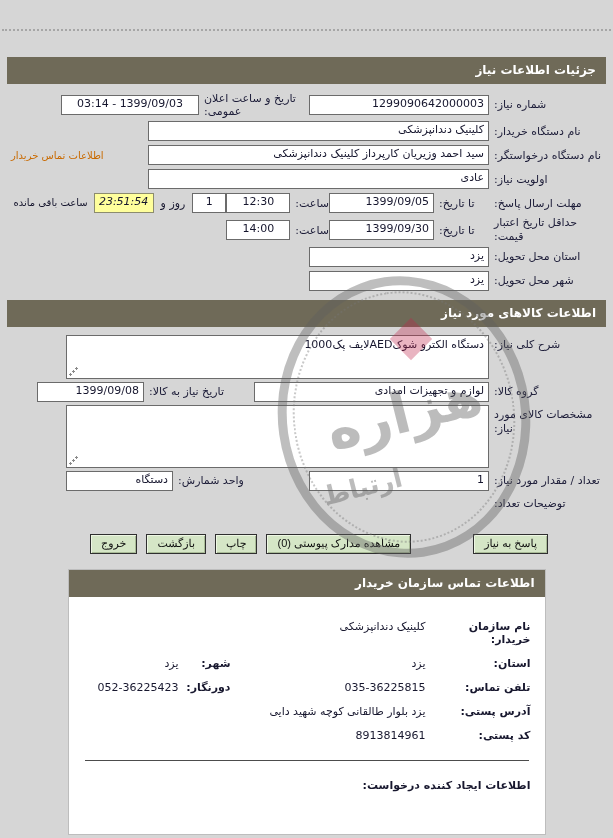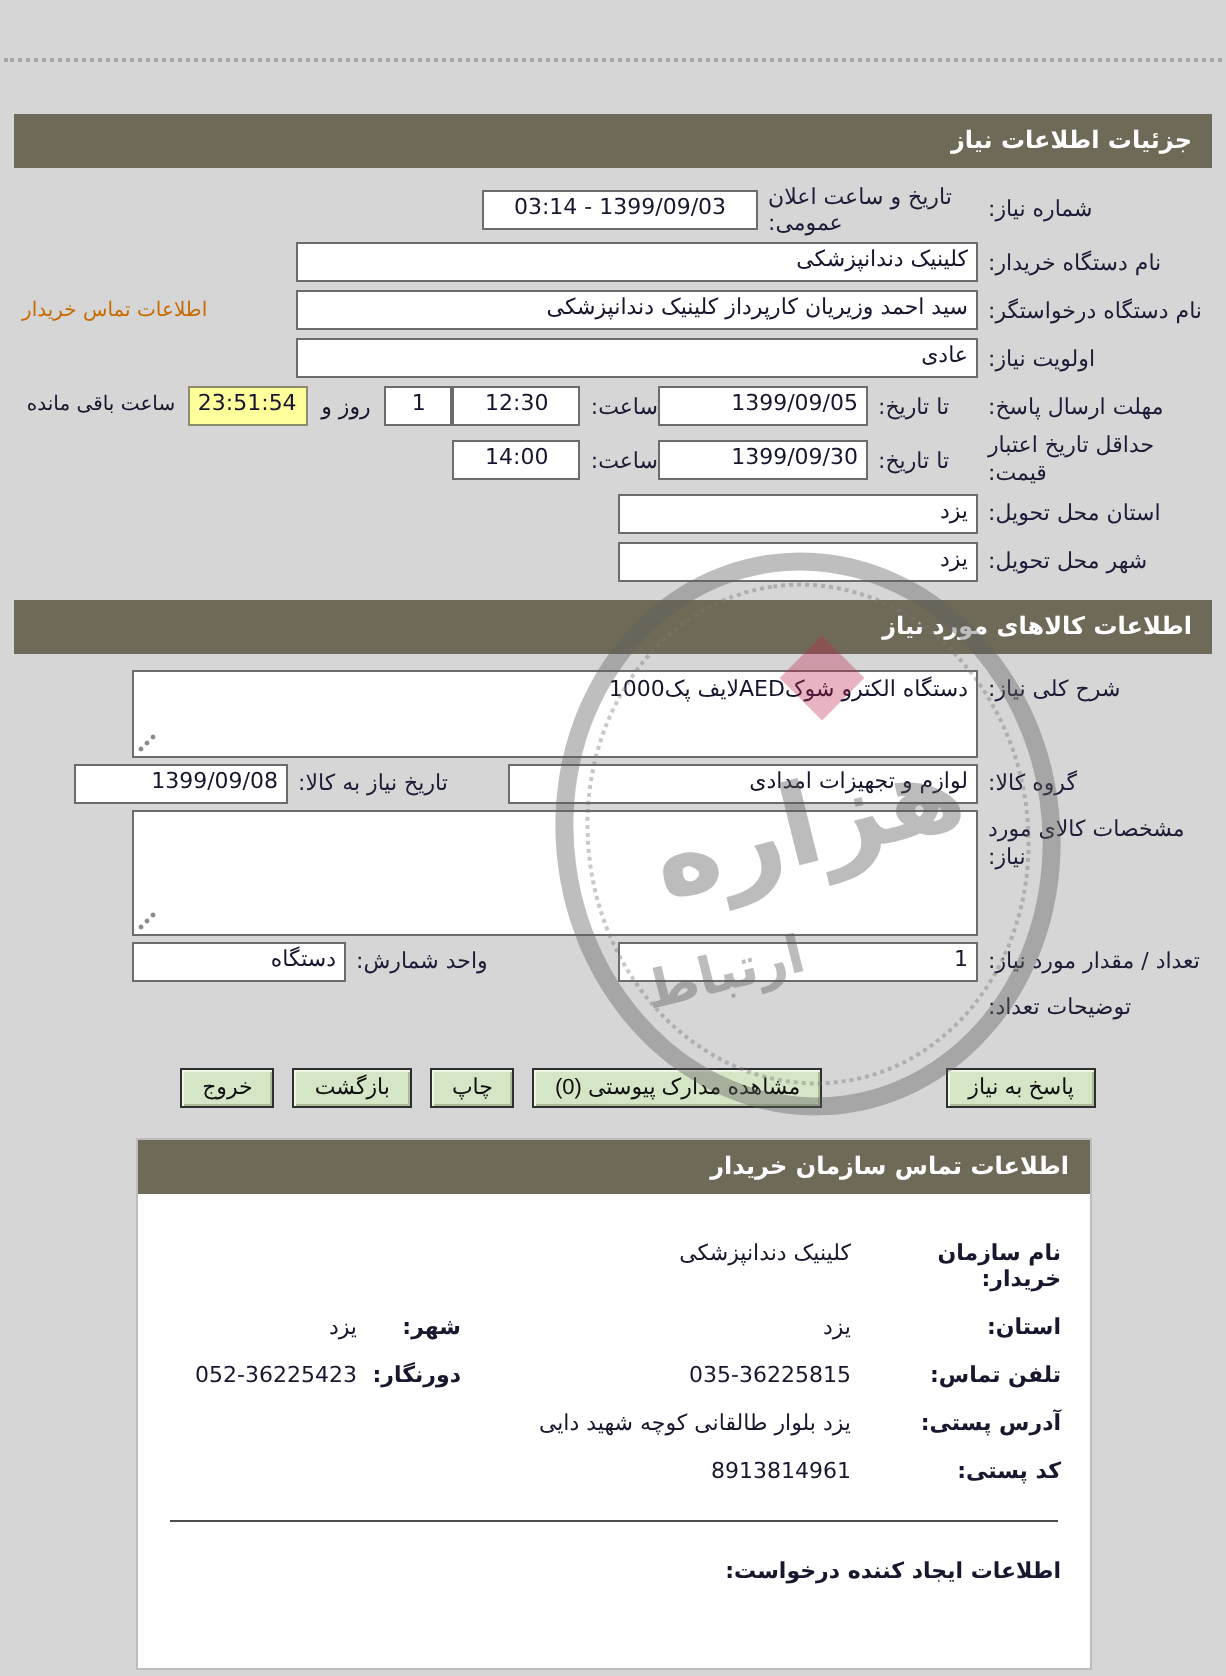--- a/index.html
+++ b/index.html
@@ -24,21 +24,21 @@
   .inp.fill{flex:1;}
   .w170{width:170px;flex:none;}
   .w128{width:128px;flex:none;text-align:center;}
   .w95{width:95px;flex:none;}
   .w54{width:54px;flex:none;text-align:center;}
   .w24{width:24px;flex:none;text-align:center;}
   .w97{width:97px;flex:none;}
   .w225{width:225px;flex:none;}
   .leftcol{width:137px;flex:none;text-align:left;font-size:10px;padding-left:2px;}
   .link{color:#c96a00;cursor:pointer;}
-  .countdown{background:#ffff9c;border:1px solid #8c8c6e;width:58px;flex:none;text-align:center;height:18px;line-height:16px;}
+  .countdown{background:#ffff9c;border:1px solid #8c8c6e;width:58px;flex:none;text-align:center;height:18px;line-height:16px;font-style:italic;}
   .remain{width:80px;flex:none;font-size:10px;line-height:1.2;padding-right:6px;}
   .conj{margin:0 7px;white-space:nowrap;}
   .spacer{flex:1;}
   .ml57{margin-left:57px;}
   .ta{flex:1;background:#ffffff;border:1px solid #6b6b6b;padding:2px 4px;position:relative;line-height:1.3;overflow:hidden;}
   .h38{height:38px;} .h57{height:57px;} .h66{height:66px;}
   .ta::after{content:"";position:absolute;left:1px;bottom:1px;width:11px;height:11px;
     background:
       radial-gradient(circle at 2.5px 8.5px,#8a8a8a 1px,transparent 1.4px),
       radial-gradient(circle at 5.5px 5.5px,#8a8a8a 1px,transparent 1.4px),
@@ -69,20 +69,21 @@
 
 <div class="dotted-sep"></div>
 
 <div class="content">
 
   <div class="bar">جزئیات اطلاعات نیاز</div>
   <div class="form">
 
     <div class="row">
       <div class="lbl">شماره نیاز:</div>
+      <div class="inp w170">1299090642000003</div>
       <div class="sublbl w105">تاریخ و ساعت اعلان عمومی:</div>
       <div class="inp w128">1399/09/03 - 03:14</div>
     </div>
 
     <div class="row">
       <div class="lbl">نام دستگاه خریدار:</div>
       <div class="inp fill">کلینیک دندانپزشکی</div>
       <div class="leftcol"></div>
     </div>
 

